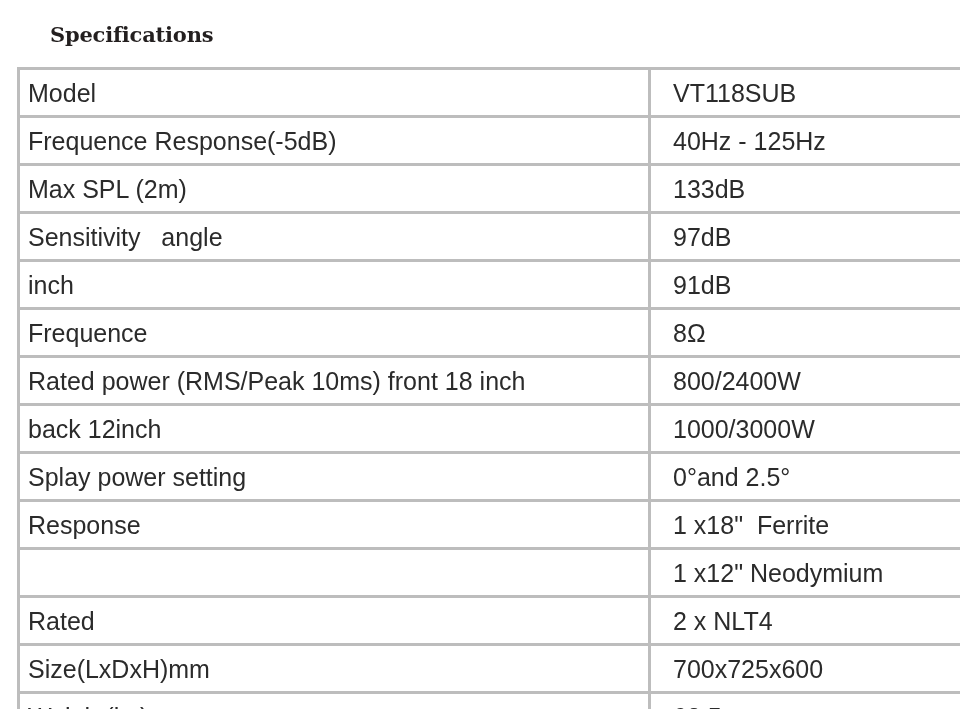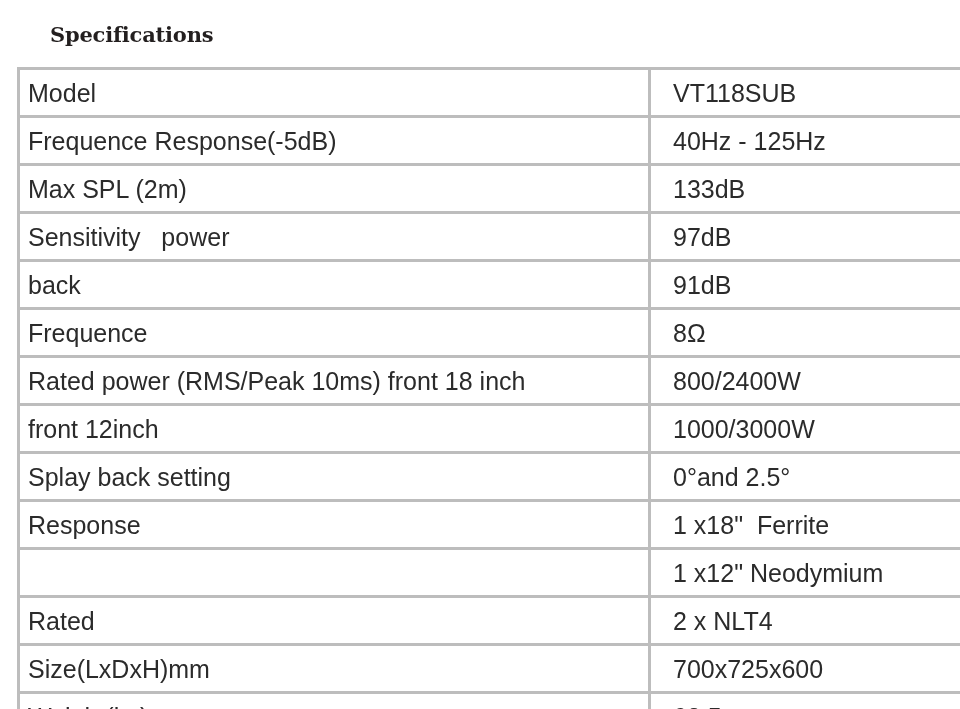--- a/index.html
+++ b/index.html
@@ -84,41 +84,41 @@
         </tr>
         <tr>
           <td class="col-label">Frequence Response(-5dB)</td>
           <td class="col-value">40Hz - 125Hz</td>
         </tr>
         <tr>
           <td class="col-label">Max SPL (2m)</td>
           <td class="col-value">133dB</td>
         </tr>
         <tr>
-          <td class="col-label">Sensitivity   power</td>
+          <td class="col-label">Sensitivity   angle</td>
           <td class="col-value">97dB</td>
         </tr>
         <tr>
-          <td class="col-label">back</td>
+          <td class="col-label">inch</td>
           <td class="col-value">91dB</td>
         </tr>
         <tr>
           <td class="col-label">Frequence</td>
           <td class="col-value">8Ω</td>
         </tr>
         <tr>
           <td class="col-label">Rated power (RMS/Peak 10ms) front 18 inch</td>
           <td class="col-value">800/2400W</td>
         </tr>
         <tr>
-          <td class="col-label">front 12inch</td>
+          <td class="col-label">back 12inch</td>
           <td class="col-value">1000/3000W</td>
         </tr>
         <tr>
-          <td class="col-label">Splay back setting</td>
+          <td class="col-label">Splay power setting</td>
           <td class="col-value">0°and 2.5°</td>
         </tr>
         <tr>
           <td class="col-label">Response</td>
           <td class="col-value">1 x18"  Ferrite</td>
         </tr>
         <tr>
           <td class="col-label is-empty"></td>
           <td class="col-value">1 x12" Neodymium</td>
         </tr>

